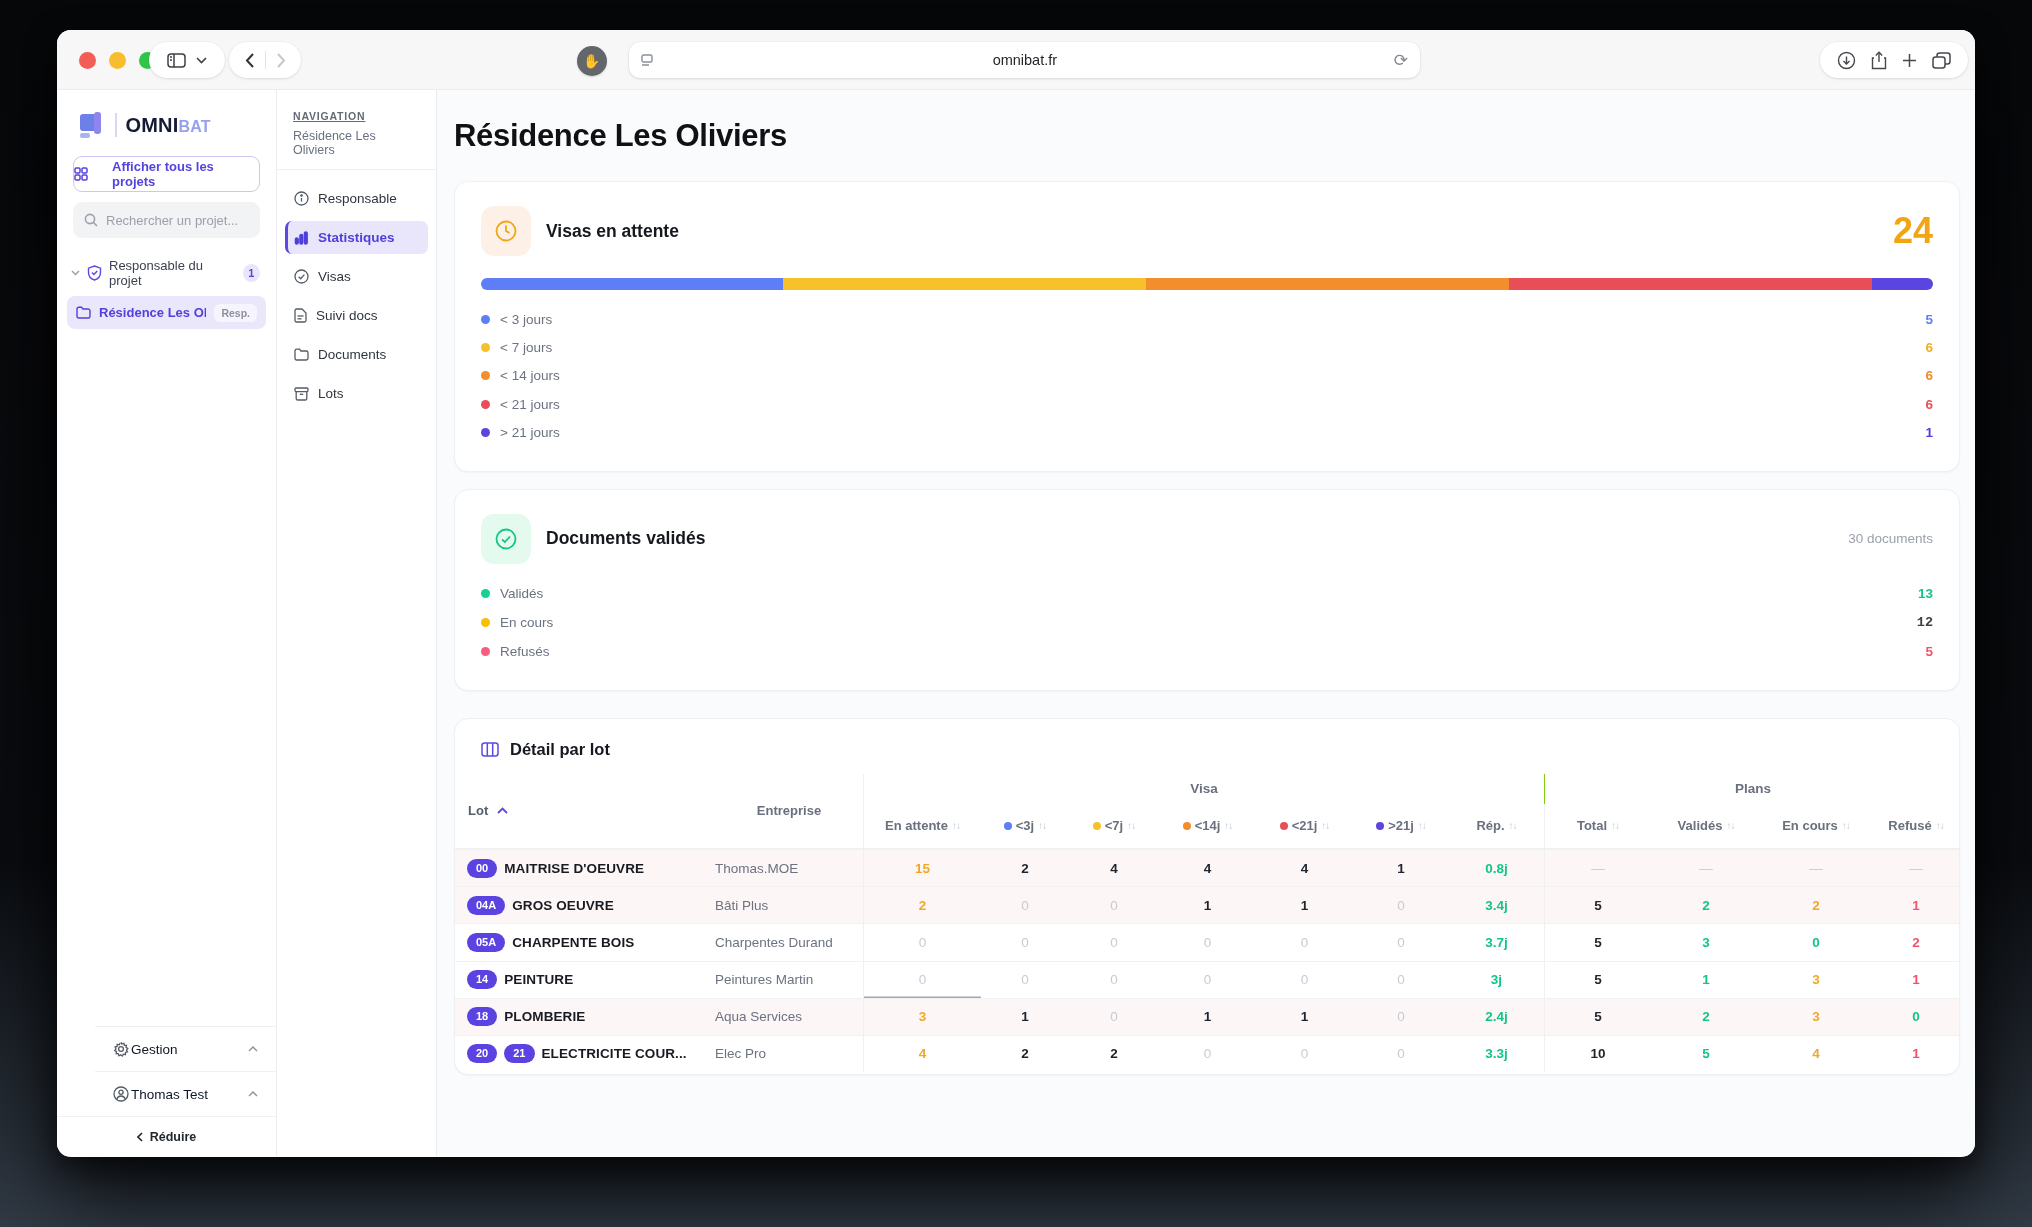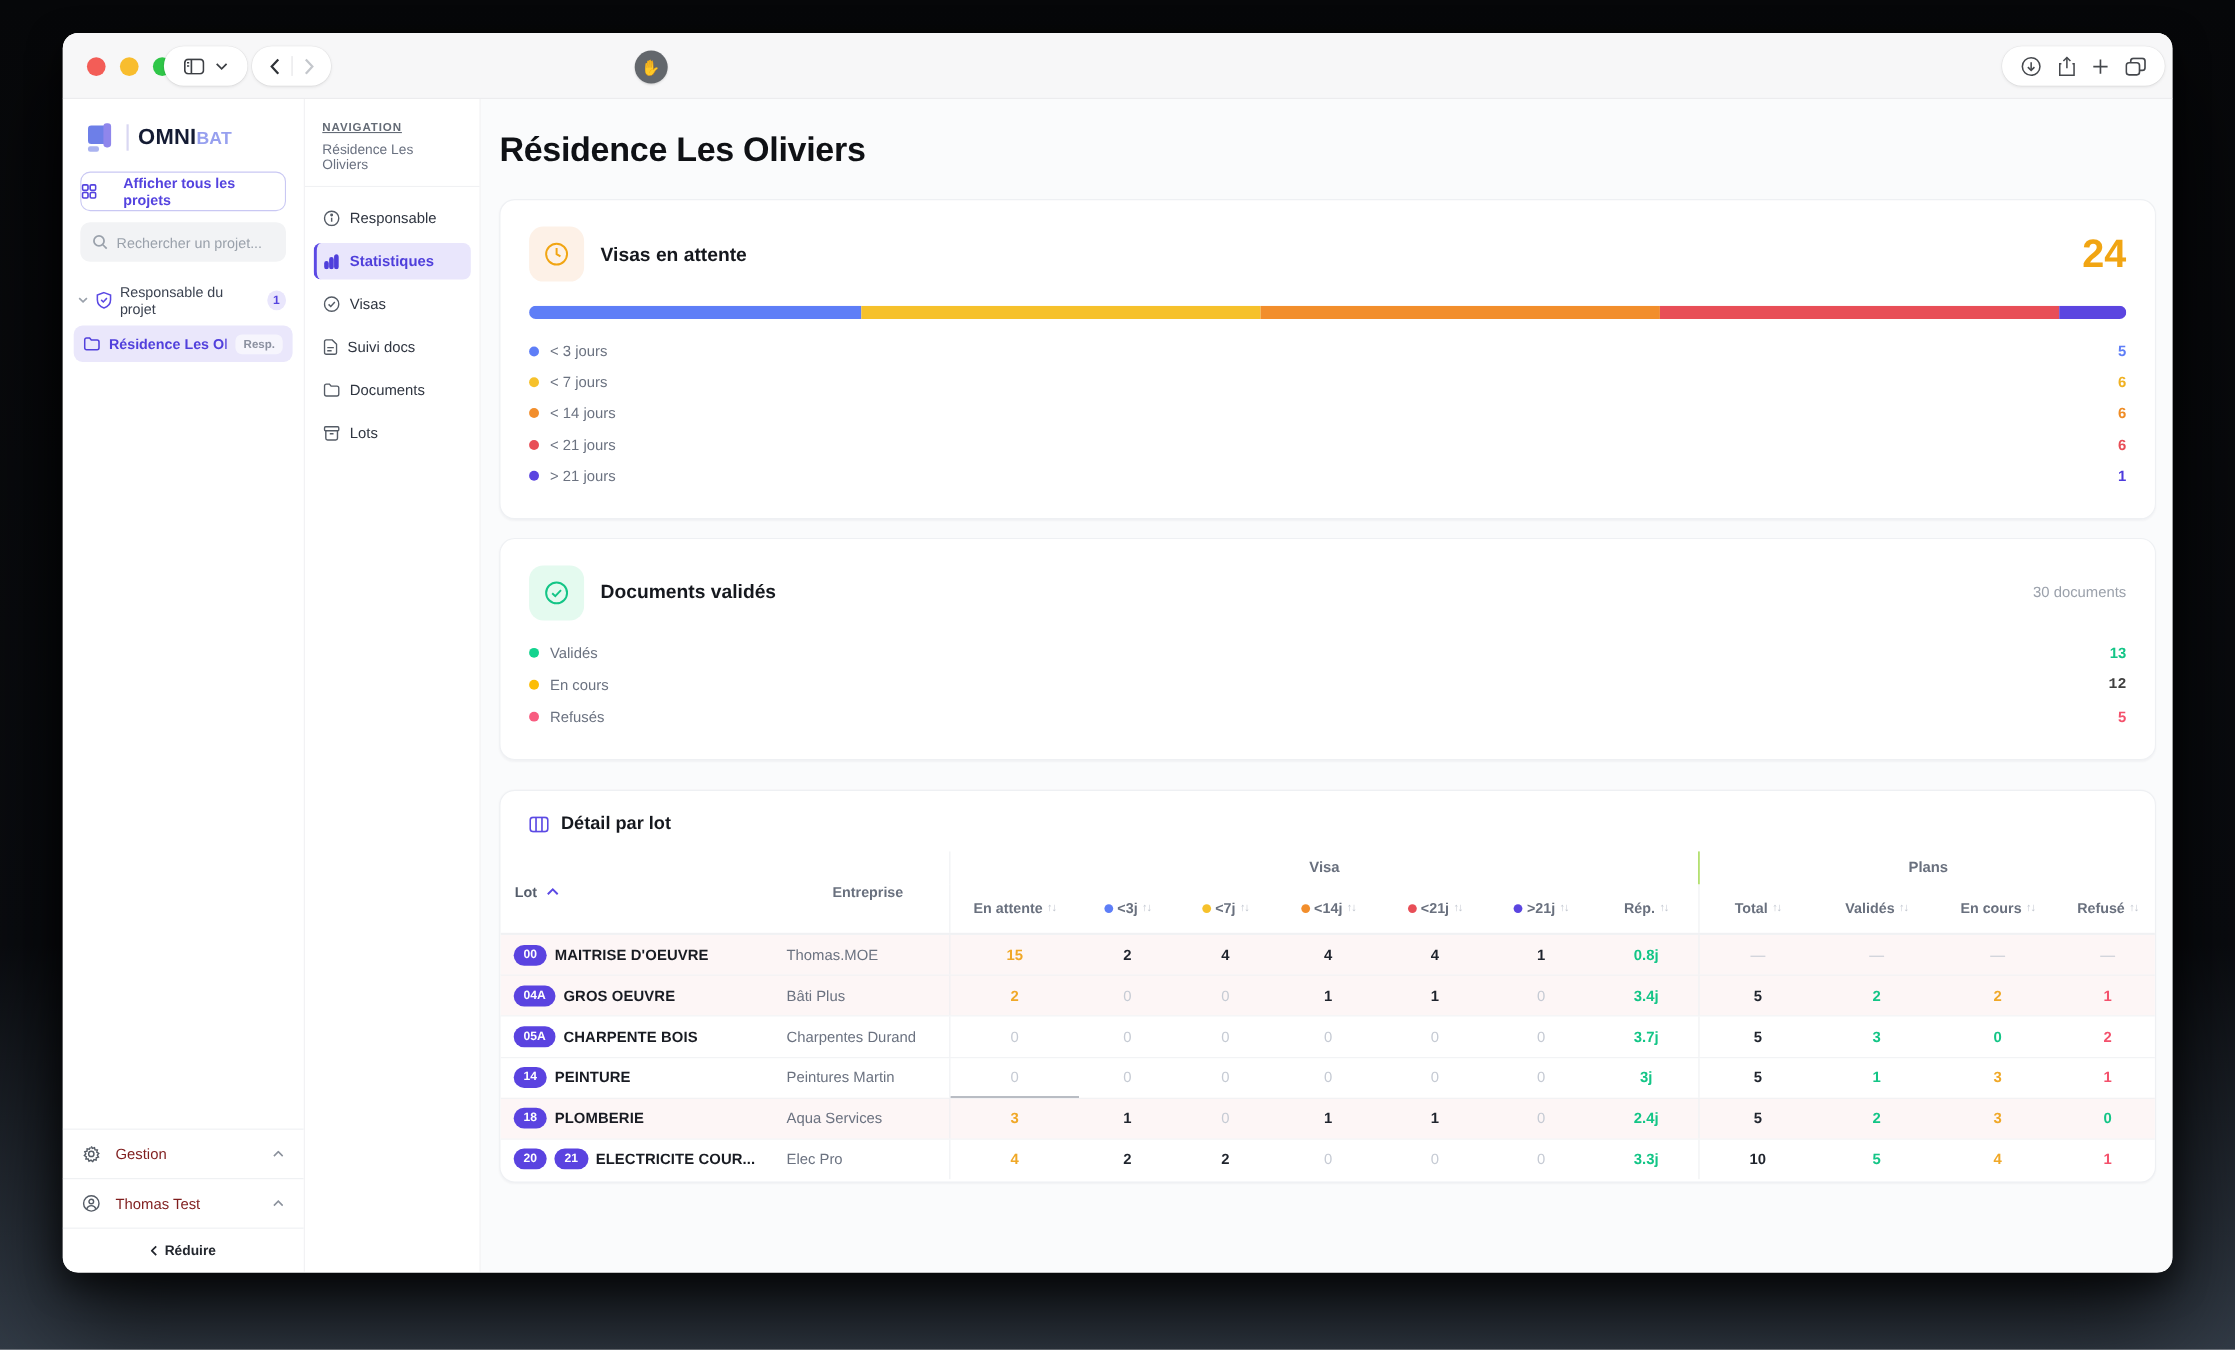--- a/index.html
+++ b/index.html
@@ -40,21 +40,21 @@
   .brand-name { font-size:20px; font-weight:700; color:#141b33; letter-spacing:.2px; }
   .brand-name .lite { color:#97a0ef; font-weight:700; font-size:16px; }
   .show-all { margin:4px 16px 10px 16px; height:36px; border:1px solid #c9c8f3; border-radius:9px; background:#fff; color:#5443df; font-size:13px; font-weight:600; display:flex; align-items:center; justify-content:center; gap:24px; cursor:pointer; }
   .searchbox { margin:0 16px 16px 16px; height:36px; background:#f2f3f5; border-radius:9px; display:flex; align-items:center; gap:8px; padding:0 11px; color:#9aa1ab; font-size:13px; }
   .grouprow { display:flex; align-items:center; gap:7px; padding:4px 16px 8px 14px; font-size:13px; color:#3b4250; }
   .grouprow .cnt { margin-left:auto; width:18px; height:18px; border-radius:50%; background:#e9e6fc; color:#5443df; font-size:11px; font-weight:700; display:flex; align-items:center; justify-content:center; }
   .project { margin:0 10px; height:33px; background:#eae7fb; border-radius:8px; display:flex; align-items:center; gap:8px; padding:0 9px; cursor:pointer; }
   .project .pname { font-size:13px; font-weight:600; color:#5140dc; flex:1; white-space:nowrap; overflow:hidden; }
   .project .resp { font-size:10.5px; color:#8b90a0; background:#f6f5fd; border-radius:6px; padding:3px 7px; font-weight:600; }
   .sb-bottom { margin-top:auto; }
-  .sb-row { height:45px; border-top:1px solid #eef0f2; display:flex; align-items:center; gap:14px; padding:0 18px; font-size:13.5px; color:#7f1d1d; cursor:pointer; }
+  .sb-row { height:45px; border-top:1px solid #eef0f2; display:flex; align-items:center; gap:2px; padding:0 18px; font-size:13.5px; color:#0f172a; cursor:pointer;margin-left:38px; }
   .sb-row .chev { margin-left:auto; color:#8b919c; }
   .reduce { height:40px; border-top:1px solid #eef0f2; display:flex; align-items:center; justify-content:center; gap:7px; font-size:12.5px; font-weight:700; color:#23272e; cursor:pointer; }
 
   
   .nav-head { padding:20px 16px 12px 16px; border-bottom:1px solid #f0f1f3; }
   .nav-label { font-size:10.5px; font-weight:700; letter-spacing:.8px; color:#646b76;text-decoration:underline; }
   .nav-project { margin-top:7px; font-size:12.5px; color:#6a7180; }
   .nav-items { padding:12px 8px; display:flex; flex-direction:column; gap:6px; }
   .nav-item { height:33px; display:flex; align-items:center; gap:9px; padding:0 9px; border-radius:7px; font-size:13.5px; color:#2f3540; cursor:pointer; }
   .nav-item.active { background:#e9e6fc; color:#4f3fdb; font-weight:600; border-left:3px solid #5b49e4; padding-left:6px; }
@@ -155,20 +155,30 @@
             </svg>
         </span>
         <span class="sep"></span>
         <span class="ticon">
           <svg width="10" height="15" viewBox="0 0 10 15" fill="none" stroke="#c4c7cc" stroke-width="2">
               <polyline points="2,1 8,7.5 2,14"></polyline>
             </svg>
         </span>
       </div>
       <div class="privacy">✋</div>
+      <div class="urlbar">
+        <span class="ticon">
+          <svg width="15" height="13" viewBox="0 0 15 13" fill="none" stroke="#8a8f98" stroke-width="1.4">
+              <rect x="1" y="1" width="10" height="7" rx="1.5"></rect>
+              <line x1="1" y1="11" x2="8" y2="11"></line>
+            </svg>
+        </span>
+        <span class="urltext">omnibat.fr</span>
+        <span class="ticon refresh">⟳</span>
+      </div>
       <div class="actions">
         <span class="ticon">
           <svg width="19" height="19" viewBox="0 0 19 19" fill="none" stroke="#45484d" stroke-width="1.4">
               <circle cx="9.5" cy="9.5" r="8"></circle>
               <line x1="9.5" y1="5.5" x2="9.5" y2="12.5"></line>
               <polyline points="6.5,10 9.5,13 12.5,10"></polyline>
             </svg>
         </span>
         <span class="ticon">
           <svg width="16" height="19" viewBox="0 0 16 19" fill="none" stroke="#45484d" stroke-width="1.4">

